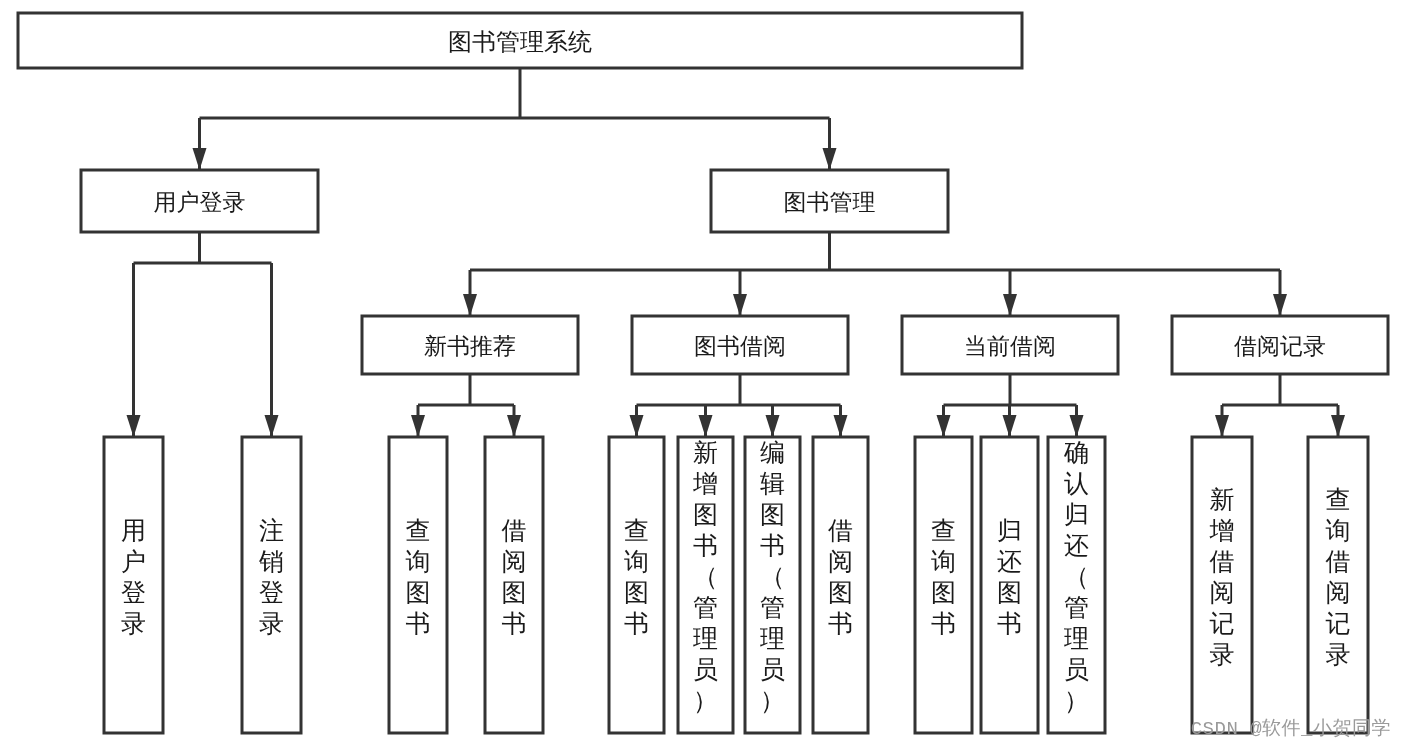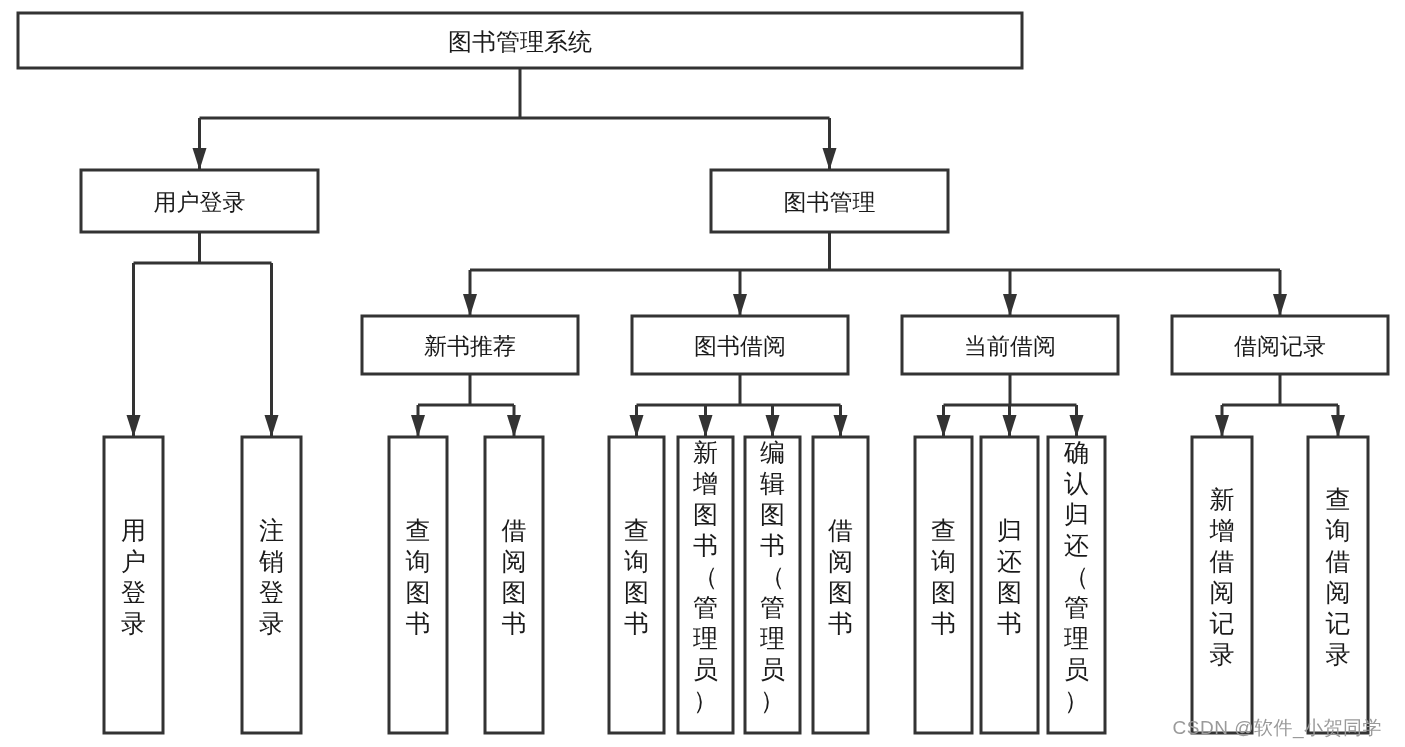--- a/index.html
+++ b/index.html
@@ -53,23 +53,23 @@
     font-size: 24px;
   }
   .leaf-label-v {
     fill: #1a1a1a;
     font-family: "DejaVu Sans", "Liberation Sans", sans-serif;
     font-size: 25px;
     text-anchor: middle;
   }
   .watermark {
     position: absolute;
-    right: 23px;
+    right: 14px;
     bottom: 6px;
-    font-family: Liberation Sans, sans-serif;
+    font-family: Liberation Mono, monospace;
     font-size: 19px;
     color: #9a9a9a;
     white-space: nowrap;
     letter-spacing: 0.5px;
     pointer-events: none;
   }
 </style>
 </head>
 <body>
 

